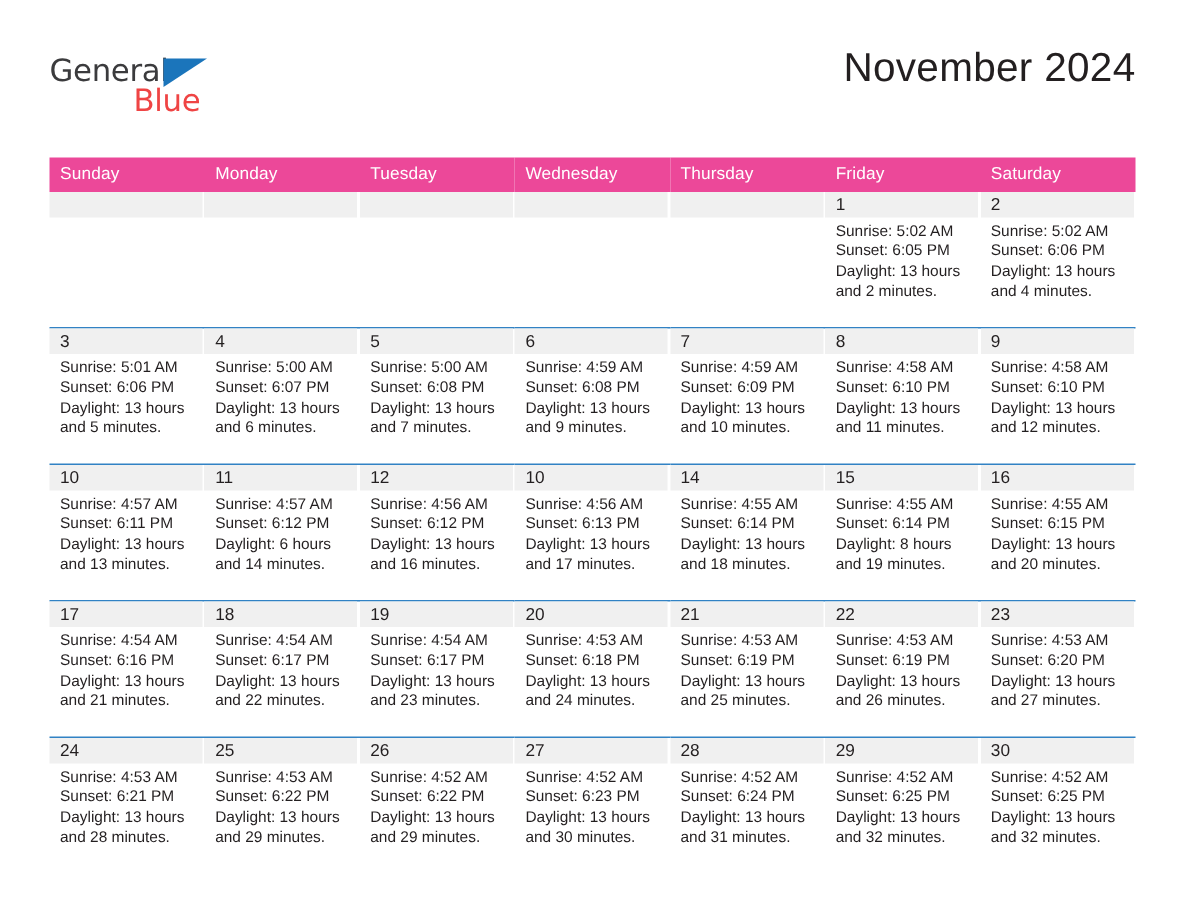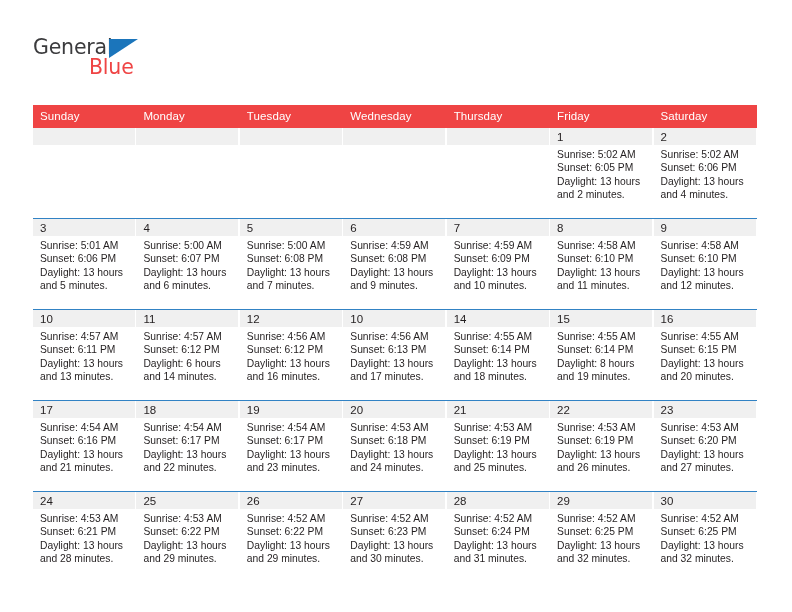--- a/index.html
+++ b/index.html
@@ -98,21 +98,21 @@
   .calendar {
     position: absolute;
     left: 33px;
     top: 105px;
     width: 724px;
     border-collapse: collapse;
     table-layout: fixed;
   }
 
   .calendar th {
-    background: #ef4444;
+    background: #ec4899;
     color: #ffffff;
     font-size: 11.5px;
     font-weight: normal;
     text-align: left;
     padding: 5px 0 6px 7px;
     height: 12px;
     border: none;
     letter-spacing: 0.1px;
   }
 
@@ -172,20 +172,21 @@
 
   <div class="header">
 
     <div class="logo">
       <span class="logo-general">General</span>
       <span class="logo-triangle"></span>
       <span class="logo-blue">Blue</span>
     </div>
 
     <div class="title-block">
+      <div class="month-title">November 2024</div>
     </div>
 
   </div>
 
   <table class="calendar">
     <thead>
       <tr>
         <th>Sunday</th>
         <th>Monday</th>
         <th>Tuesday</th>

